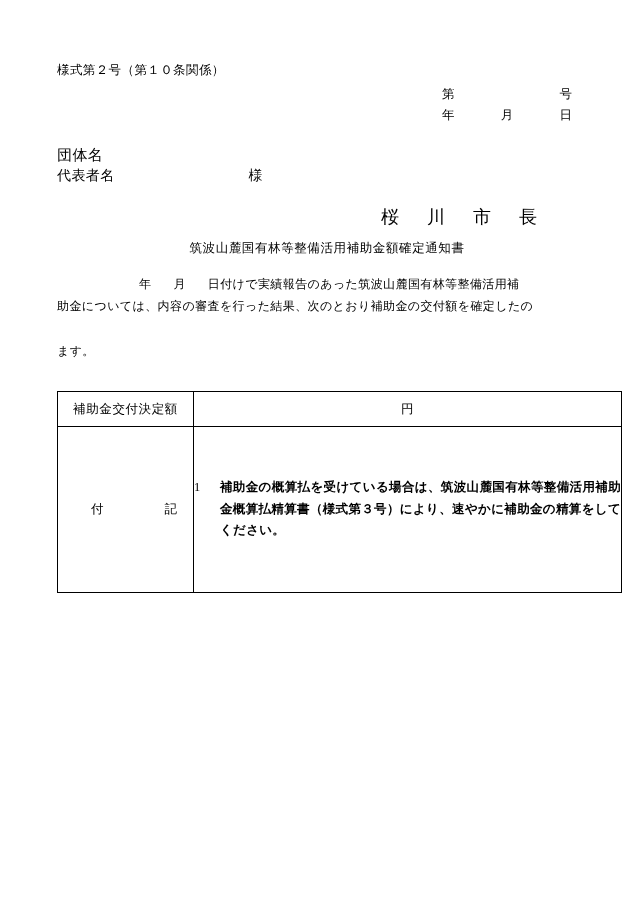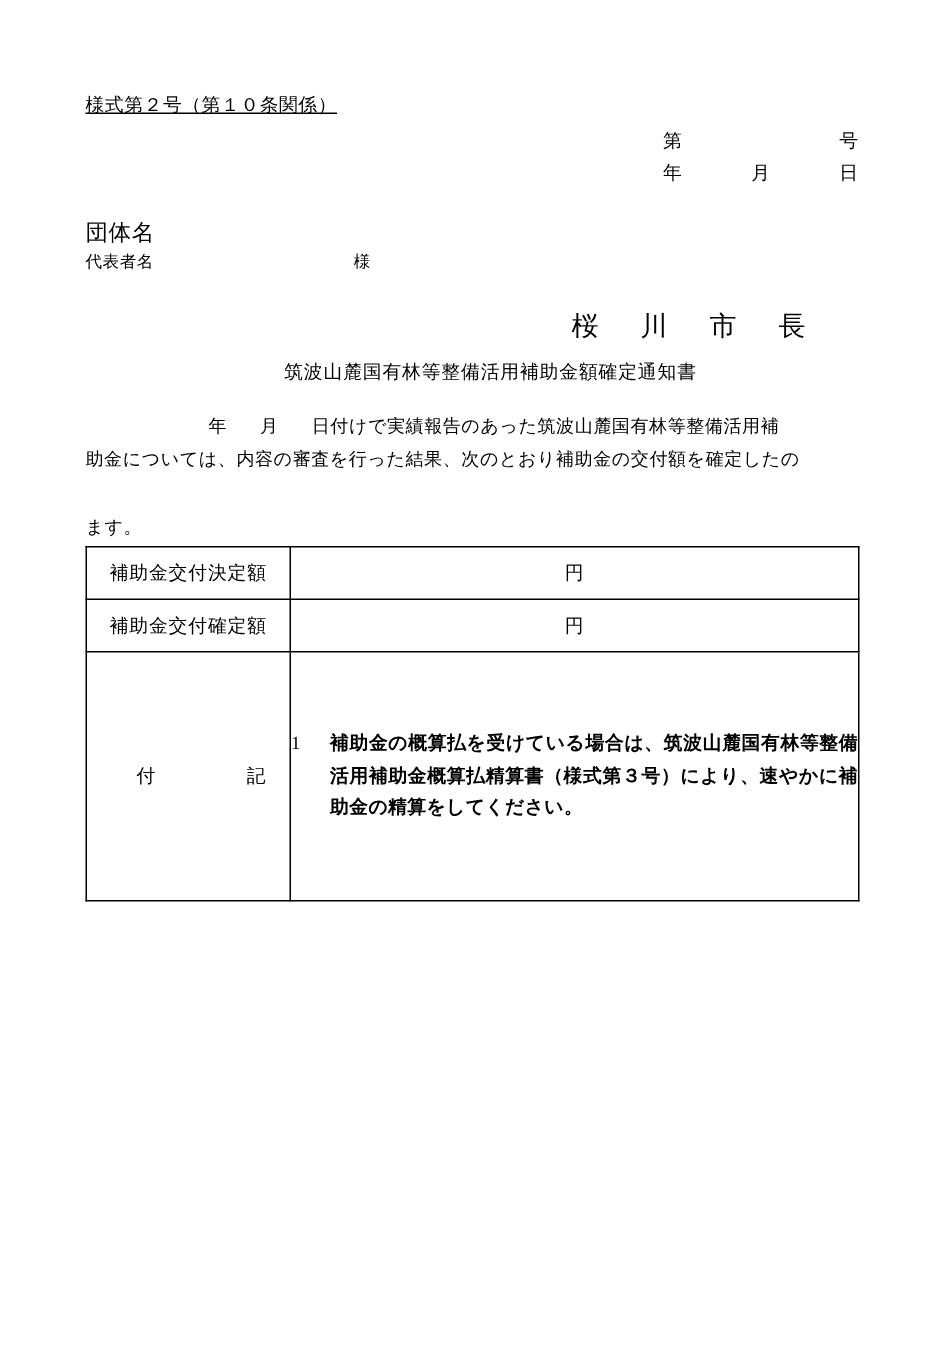--- a/index.html
+++ b/index.html
@@ -21,21 +21,20 @@
     height: 903px;
     box-sizing: border-box;
     padding: 0;
   }
   .form-no {
     position: absolute;
     left: 57px;
     top: 62px;
     font-size: 12.5px;
     letter-spacing: 0.4px;
-    text-decoration: underline;
   }
   .doc-number-line {
     position: absolute;
     right: 58px;
     top: 86px;
     width: 130px;
     font-size: 12.5px;
     display: flex;
     justify-content: space-between;
   }
@@ -52,21 +51,21 @@
     position: absolute;
     left: 57px;
     top: 146px;
     font-size: 15px;
     letter-spacing: 0.4px;
   }
   .rep-row {
     position: absolute;
     left: 57px;
     top: 167px;
-    font-size: 11px;
+    font-size: 14px;
     letter-spacing: 0.4px;
   }
   .rep-row .rep-name {
     display: inline-block;
   }
   .rep-row .sama {
     display: inline-block;
     margin-left: 130px;
   }
   .mayor {
@@ -100,22 +99,22 @@
   }
   .body-indent {
     display: inline-block;
     width: 82px;
   }
   .gap-sm { display: inline-block; width: 22px; }
 
   table.main-table {
     position: absolute;
     left: 57px;
-    top: 364px;
-    width: 516px;
+    top: 391px;
+    width: 565px;
     border-collapse: collapse;
     table-layout: fixed;
     padding-left: 36px;
   }
   table.main-table td {
     border: 1px solid #000000;
     font-size: 12.5px;
     padding: 0;
     vertical-align: middle;
   }
@@ -199,24 +198,20 @@
     <span class="body-indent"></span><span>年</span><span class="gap-sm"></span><span>月</span><span class="gap-sm"></span><span>日付けで実績報告のあった筑波山麓国有林等整備活用補</span><br>
     <span>助金については、内容の審査を行った結果、次のとおり補助金の交付額を確定したの</span><br>
     <br>
     <span>ます。</span>
   </div>
 
   <table class="main-table">
     <tbody>
       <tr>
         <td class="label-cell">補助金交付決定額</td>
-        <td class="value-cell">円</td>
-      </tr>
-      <tr>
-        <td class="label-cell">補助金交付確定額</td>
         <td class="value-cell">円</td>
       </tr>
       <tr>
         <td class="label-cell-tall">
           <span class="spread"><span>付</span><span>記</span></span>
         </td>
         <td class="note-cell">
           <div class="note-item">
             <span class="note-num">1</span>
             <span class="note-body">補助金の概算払を受けている場合は、筑波山麓国有林等整備活用補助金概算払精算書（様式第３号）により、速やかに補助金の精算をしてください。</span>

